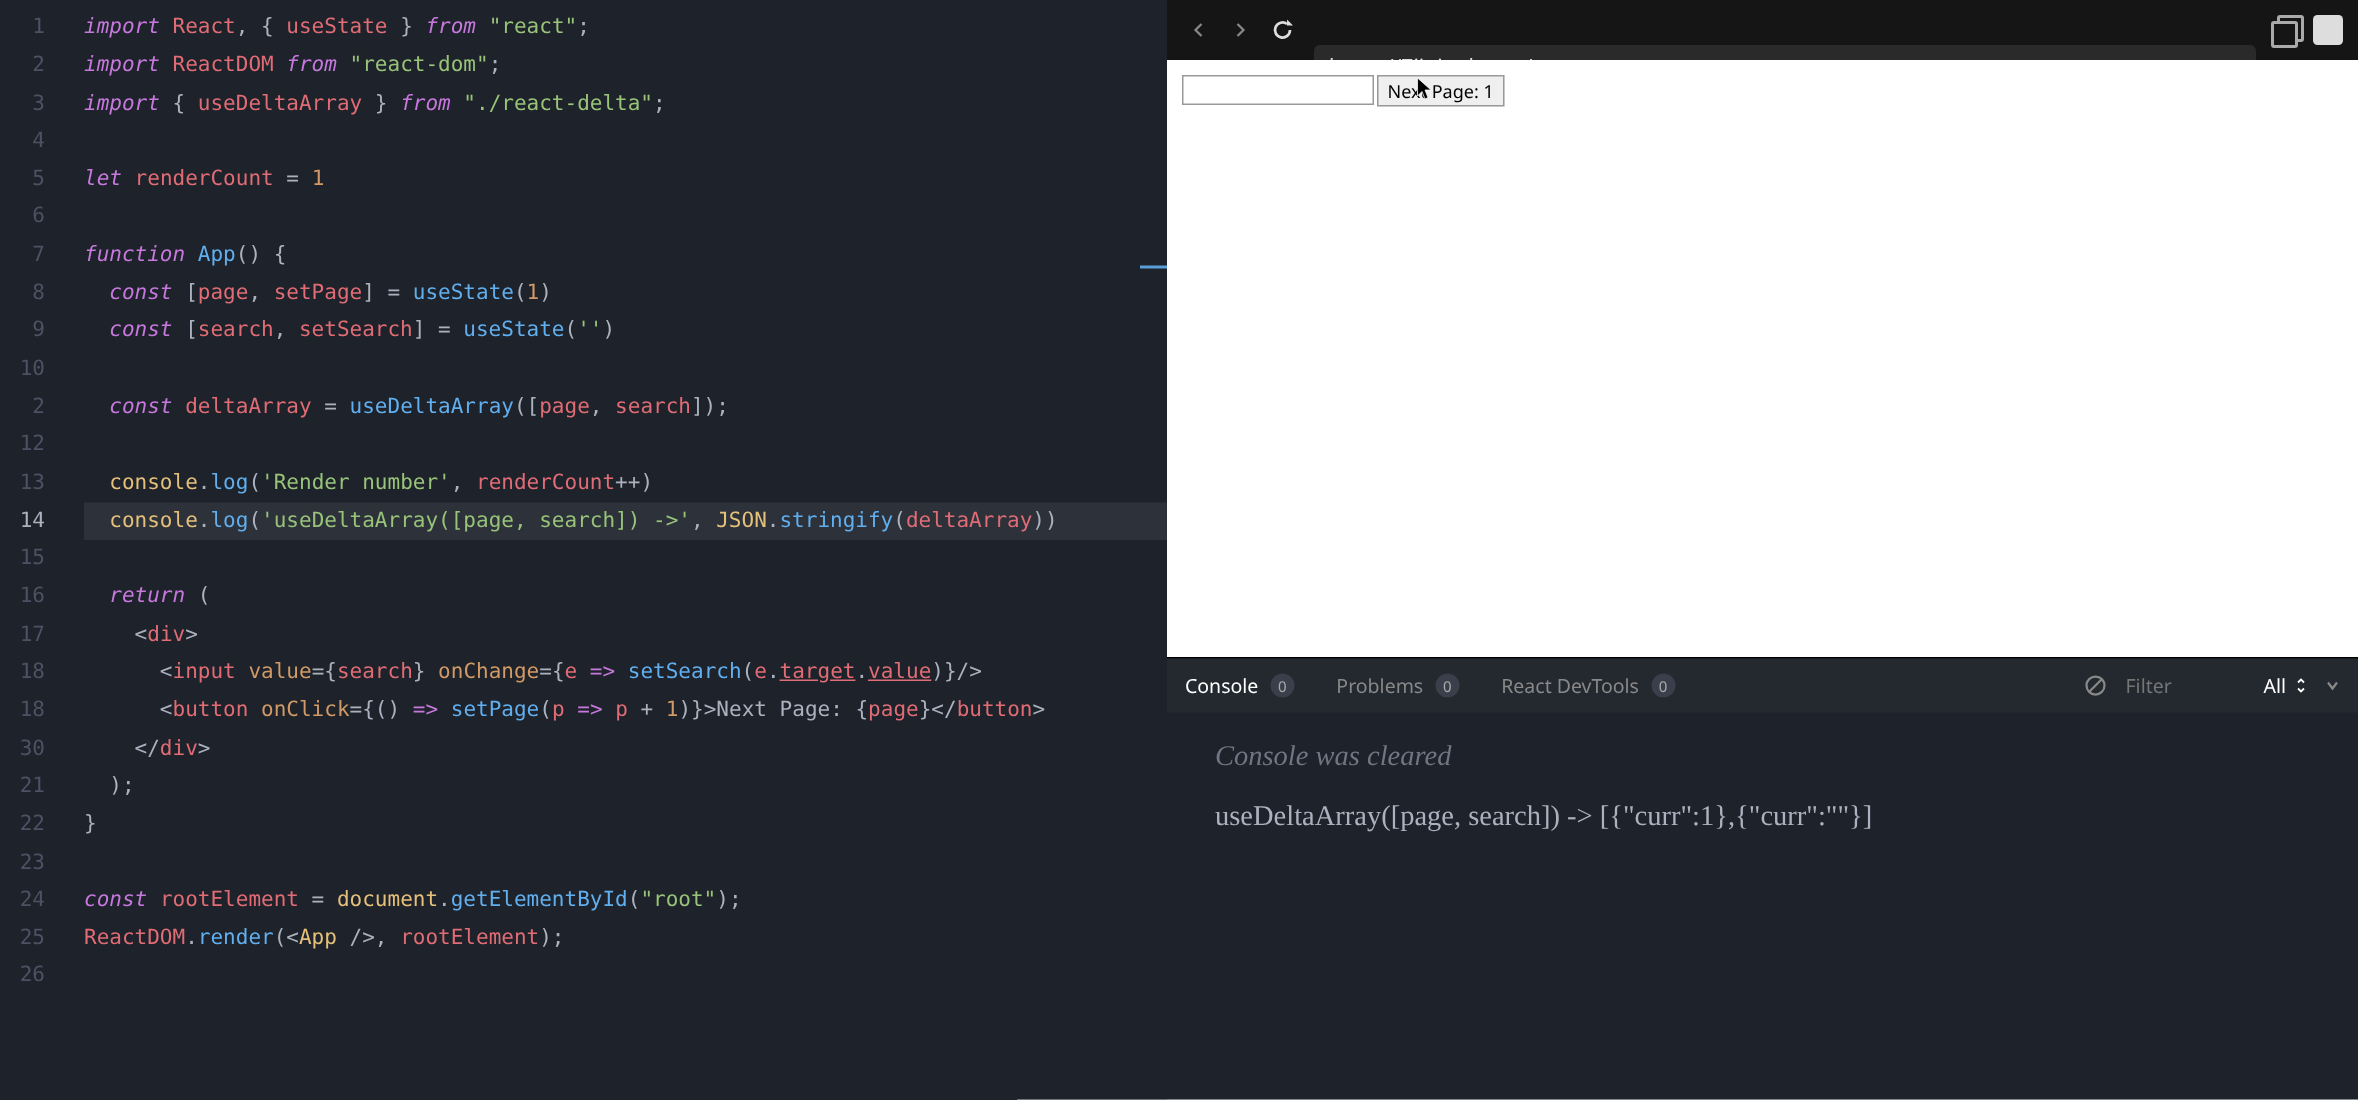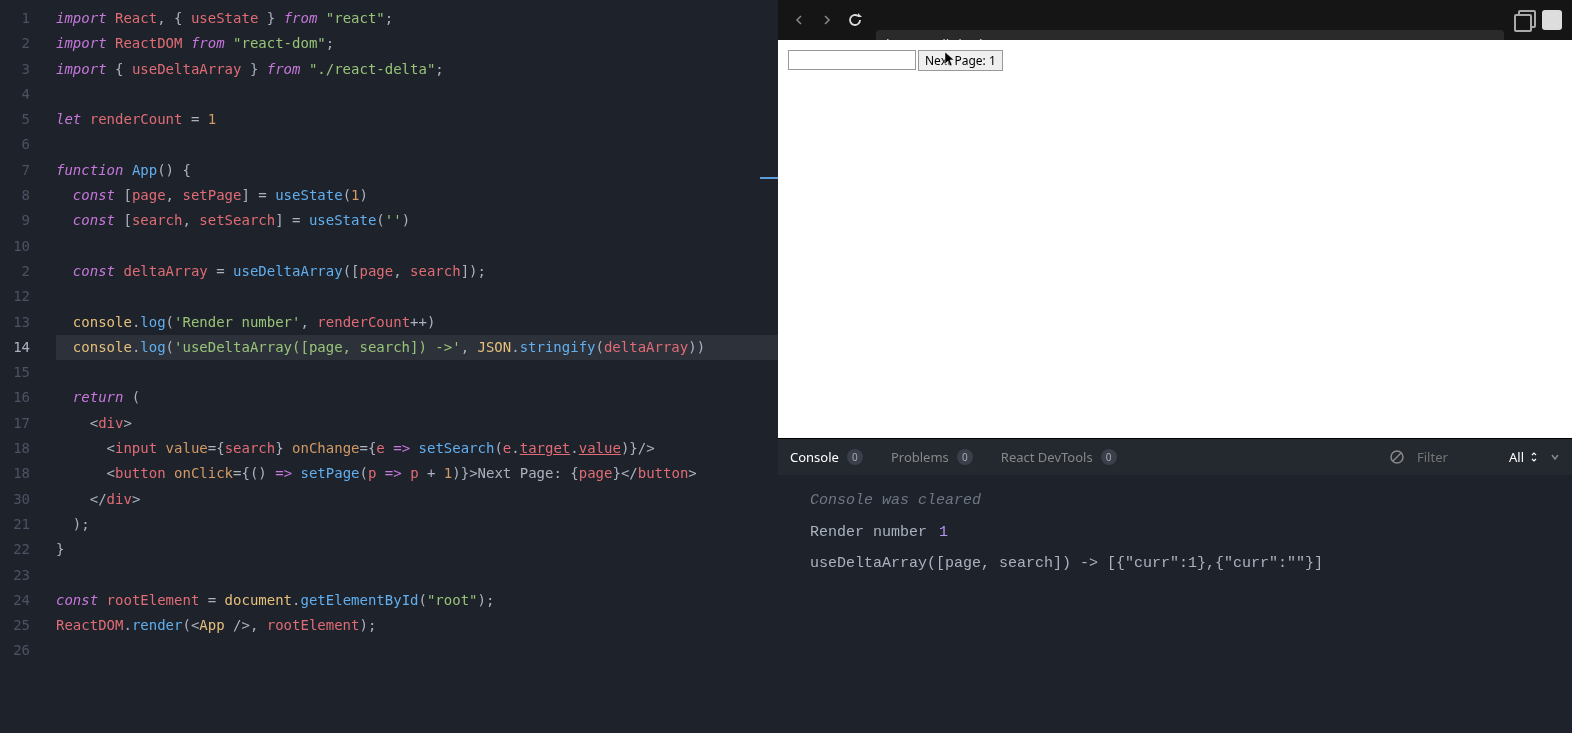--- a/index.html
+++ b/index.html
@@ -171,22 +171,22 @@
   font-family: system-ui, sans-serif; font-size: 13px;
   width: 80px;
 }
 .select-box {
   color: #fff; font-size: 13px;
   display: flex; align-items: center; gap: 6px;
 }
 .console-body {
   flex: 1;
   padding: 10px 0;
-  font-family: Liberation Mono, monospace;
-  font-size: 15px;
+  font-family: Liberation Serif, serif;
+  font-size: 19px;
   line-height: 2.1;
   color: #abb2bf;
 }
 .console-line { padding: 0 32px; }
 .console-cleared { font-style: italic; color: #6f7683; }
 .console-num { color: #b794f4; margin-left: 12px; }
 .chevron { width: 10px; height: 10px; }
 .blue-tick {
   position: absolute;
   right: 0;
@@ -301,19 +301,18 @@
             </svg>
         </div>
         <svg width="10" height="10" viewBox="0 0 10 10">
             <path d="M2 3 L5 7 L8 3" stroke="#888" stroke-width="1.5" fill="none"></path>
           </svg>
       </div>
     </div>
     <div class="console-body">
       <div class="console-line console-cleared">Console was cleared</div>
       <div id="console-messages">
-          <div class="console-line"><span>Render number</span><span class="console-num">1</span></div>
           <div class="console-line"><span>useDeltaArray([page, search]) -&gt;  [{"curr":1},{"curr":""}]</span></div>
         </div>
     </div>
   </div>
 
 </div>
 
 </body></html>

